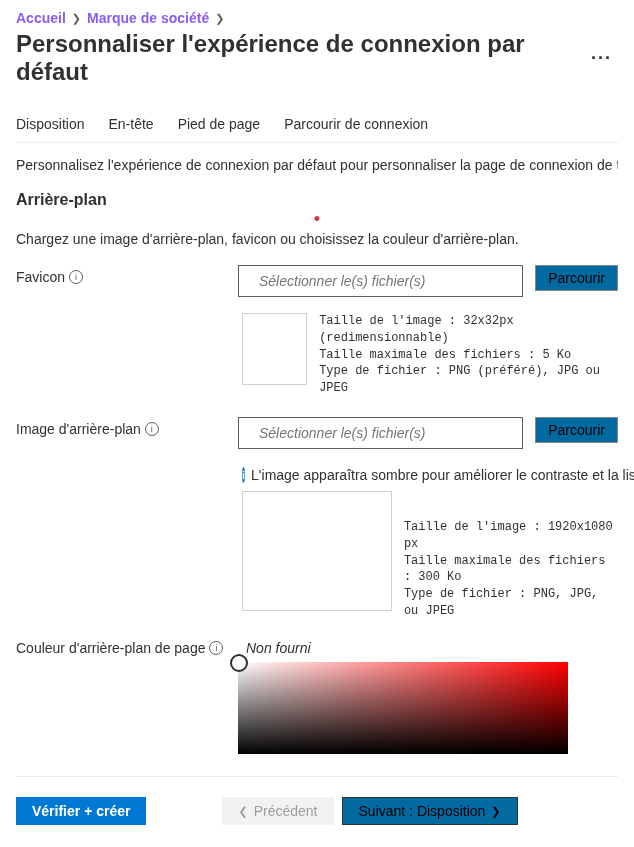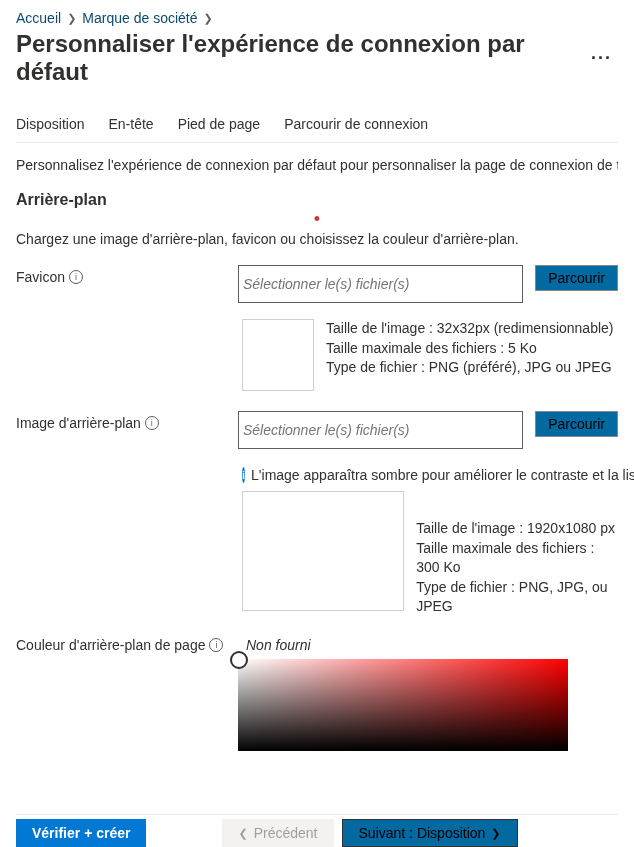--- a/index.html
+++ b/index.html
@@ -14,21 +14,21 @@
     overflow: hidden;
     position: relative;
   }
   .breadcrumb {
     display: flex;
     align-items: center;
     gap: 6px;
     padding-top: 10px;
     font-size: 14px;
   }
-  .breadcrumb a { color: #0c4a6e; text-decoration: none; cursor: pointer; }
+  .breadcrumb a { color: #8b5cf6; text-decoration: none; cursor: pointer; font-weight: bold; }
   .breadcrumb .chev { color: #605e5c; font-size: 11px; }
   h1.title {
     font-size: 24px;
     font-weight: 700;
     margin: 4px 0 22px 0;
     display: flex;
     align-items: center;
     justify-content: space-between;
   }
   .title .dots { font-size: 18px; letter-spacing: 1px; color: #323130; cursor: pointer; padding: 0 6px;}
@@ -81,25 +81,25 @@
     border-radius: 50%;
     display: inline-flex;
     align-items: center;
     justify-content: center;
     font-size: 9px;
     color: #605e5c;
   }
   .file-input {
     flex: 1;
     border: 1px solid #605e5c;
-    padding: 4px 4px;
+    padding: 4px 20px;
     font-size: 14px;
     font-style: italic;
     color: #3b82f6;
-    height: 38px;
+    height: 32px;
     background: #fff;
   }
   .browse-btn {
     border: 1px solid #8a8886;
     background: #0369a1;
     padding: 3px 12px;
     font-size: 14px;
     height: 26px;
     cursor: pointer;
   }
@@ -110,21 +110,21 @@
     align-items: flex-start;
   }
   .preview-box-sm {
     width: 72px; height: 72px;
     border: 1px solid #d2d0ce;
   }
   .preview-box-lg {
     width: 186px; height: 120px;
     border: 1px solid #d2d0ce;
   }
-  .meta-text { font-size: 14px; line-height: 1.4; }
+  .meta-text { font-size: 12px; line-height: 1.4; font-family: Liberation Mono, monospace; }
   .info-callout {
     display: flex;
     align-items: center;
     gap: 6px;
     margin: 18px 0 8px 226px;
     font-size: 14px;
     white-space: nowrap;
   }
   .info-callout .icn {
     width: 16px; height: 16px;
@@ -155,23 +155,23 @@
     position: absolute;
     top: -8px; left: -8px;
     width: 18px; height: 18px;
     border: 2px solid #323130;
     border-radius: 50%;
     background: #fff;
     z-index: 2;
   }
   .footer {
     position: absolute;
-    left: 16px; right: 16px; bottom: 0;
+    left: 16px; right: 16px; bottom: 22px;
     border-top: 1px solid #edebe9;
-    padding-top: 4px;
+    padding-top: 20px;
     display: flex;
     gap: 8px;
     align-items: center;
   }
   .btn-primary {
     background: #0078d4;
     color: #fff;
     border: none;
     padding: 6px 16px;
     font-size: 14px;

